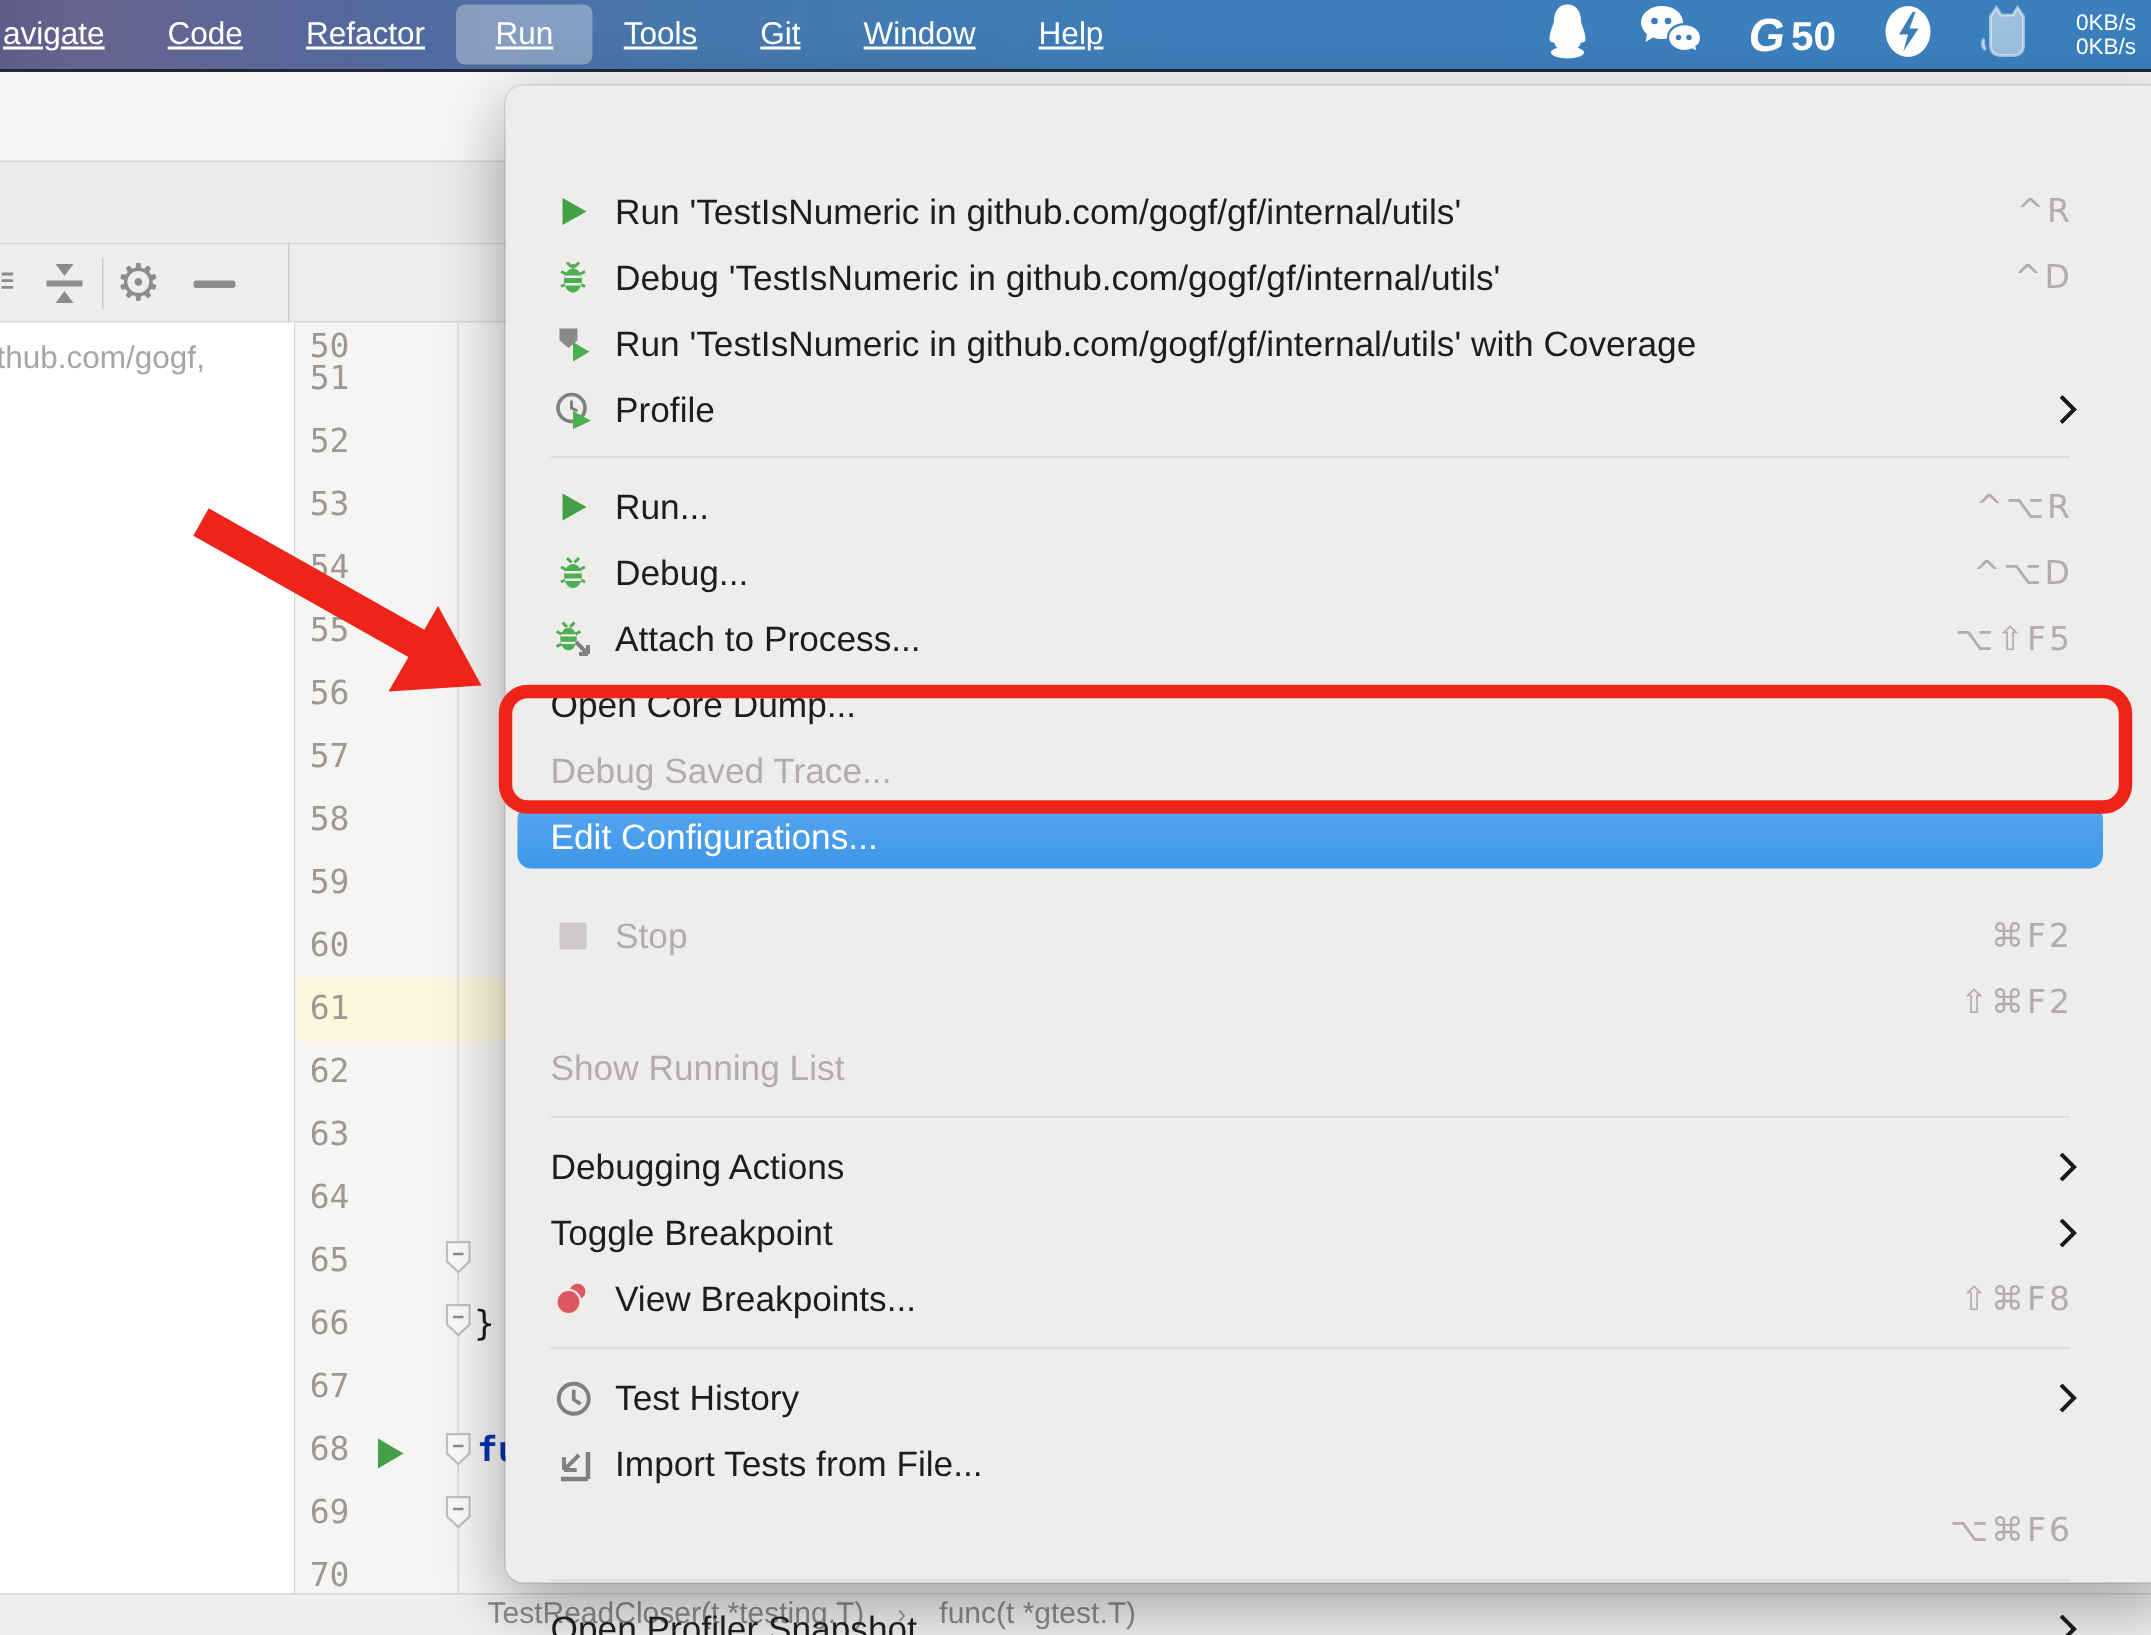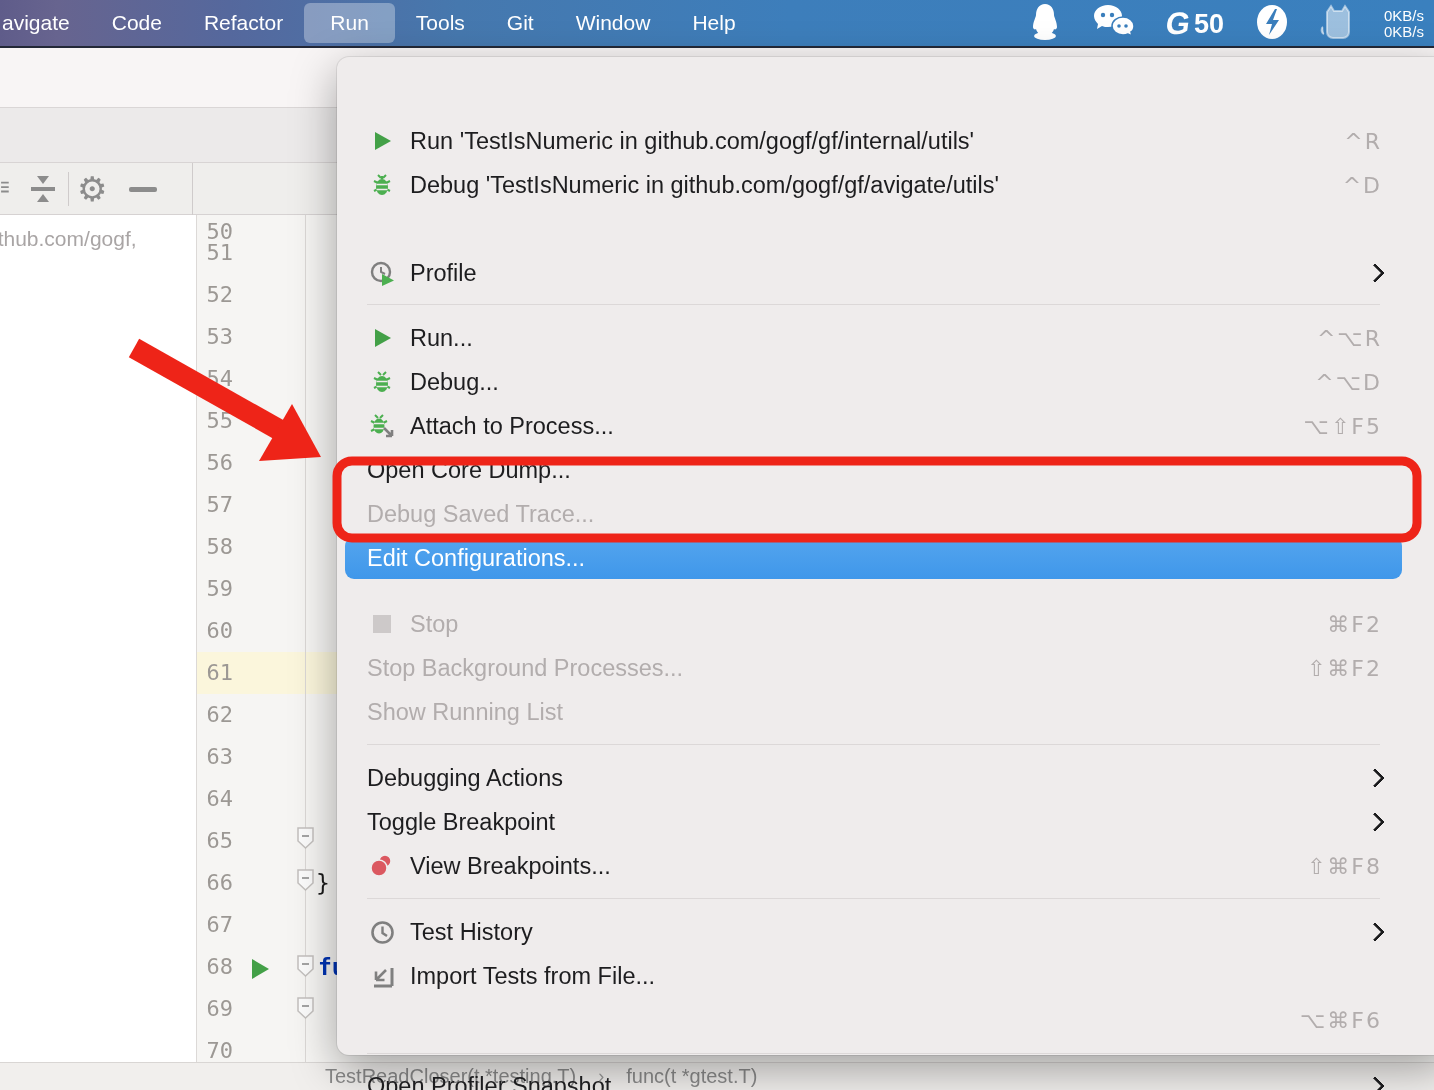--- a/index.html
+++ b/index.html
@@ -8,21 +8,21 @@
     font-family:"Liberation Sans",sans-serif;background:#F4F3F1;
     -webkit-font-smoothing:antialiased;
   }
   
   .menubar{
     position:absolute;left:0;top:0;width:1434px;height:48px;
     background:linear-gradient(90deg,#5f5c8a 0%,#67648f 4%,#55689d 16%,#4678ae 32%,#3d7ebb 55%,#3a80be 100%);
     display:flex;align-items:center;color:#fff;font-size:21px;
     border-bottom:2px solid #232837;box-sizing:border-box;
   }
-  .mb-item{padding:6px 21px;border-radius:6px;white-space:nowrap;}
+  .mb-item{padding:6px 21px;border-radius:6px;white-space:nowrap;text-decoration:underline;}
   .mb-item.first{padding-left:2px;}
   .mb-item.selected{background:rgba(255,255,255,.32);padding:8px 26px;}
   .mb-right{position:absolute;right:10px;top:0;height:48px;display:flex;align-items:center;gap:30px;}
   .mb-net{font-size:15px;line-height:16px;text-align:right;color:#fff;}
   .g-logo{font-weight:bold;font-size:27px;display:flex;align-items:center;gap:4px;}
   .g-logo .g{font-size:31px;font-weight:800;transform:skewX(-8deg);display:inline-block;}
   
   .row-title{position:absolute;left:0;top:48px;width:1434px;height:60px;background:#F8F5F5;border-bottom:1px solid #DAD6D6;box-sizing:border-box;}
   .row-tabs{position:absolute;left:0;top:108px;width:1434px;height:55px;background:#ECEAEA;border-bottom:1px solid #D8D4D4;box-sizing:border-box;}
   .right-tab{position:absolute;left:1406px;top:110px;width:28px;height:43px;background:#F7F5F5;border-bottom:1px solid #D2CECE;
@@ -252,24 +252,33 @@
     <span class="mic">
       <svg width="24" height="24" viewBox="0 0 24 24">
           <g stroke="#4CAF50" stroke-width="2">
             <path d="M4 8l4 2M4 18l4-2M20 8l-4 2M20 18l-4-2M12 3v3"></path>
             <path d="M8 2l3 3M16 2l-3 3"></path>
           </g>
           <ellipse cx="12" cy="14" rx="6" ry="8" fill="#4CAF50"></ellipse>
           <path d="M6.5 11.5h11M6.5 16.5h11" stroke="#EFECEC" stroke-width="1.6"></path>
         </svg>
     </span>
-    <span class="mil">Debug 'TestIsNumeric in github.com/gogf/gf/avigate/utils'</span>
+    <span class="mil">Debug 'TestIsNumeric in github.com/gogf/gf/internal/utils'</span>
     <span class="mis">^D</span>
   </div>
 
+  <div class="mi" style="top:150px">
+    <span class="mic">
+      <svg width="24" height="26" viewBox="0 0 24 26">
+          <path d="M3 3h12v8l-6 5-6-5z" fill="#8A8A8A"></path>
+          <polygon points="12,12 23,18.5 12,25" fill="#4CAF50"></polygon>
+        </svg>
+    </span>
+    <span class="mil">Run 'TestIsNumeric in github.com/gogf/gf/internal/utils' with Coverage</span>
+  </div>
 
   <div class="mi" style="top:194px">
     <span class="mic">
       <svg width="26" height="26" viewBox="0 0 26 26">
           <circle cx="12" cy="12" r="9" fill="none" stroke="#7F7F7F" stroke-width="2.4"></circle>
           <path d="M12 7v5l4 2" fill="none" stroke="#7F7F7F" stroke-width="2"></path>
           <polygon points="13,14 25,20.5 13,26" fill="#4CAF50"></polygon>
         </svg>
     </span>
     <span class="mil">Profile</span>
@@ -337,21 +346,20 @@
     <span class="mic">
         <svg width="20" height="20">
           <rect x="1" y="1" width="18" height="18" fill="#CDC9C9"></rect>
         </svg>
       </span>
     <span class="mil">Stop</span>
     <span class="mis">⌘F2</span>
   </div>
 
   <div class="mi noicon disabled" style="top:589px">
-    <span class="mil">Stop Background Processes...</span>
     <span class="mis">⇧⌘F2</span>
   </div>
 
   <div class="mi noicon disabled" style="top:633px">
     <span class="mil">Show Running List</span>
   </div>
 
   <div class="msep" style="top:687px"></div>
 
   <div class="mi noicon" style="top:699px">

